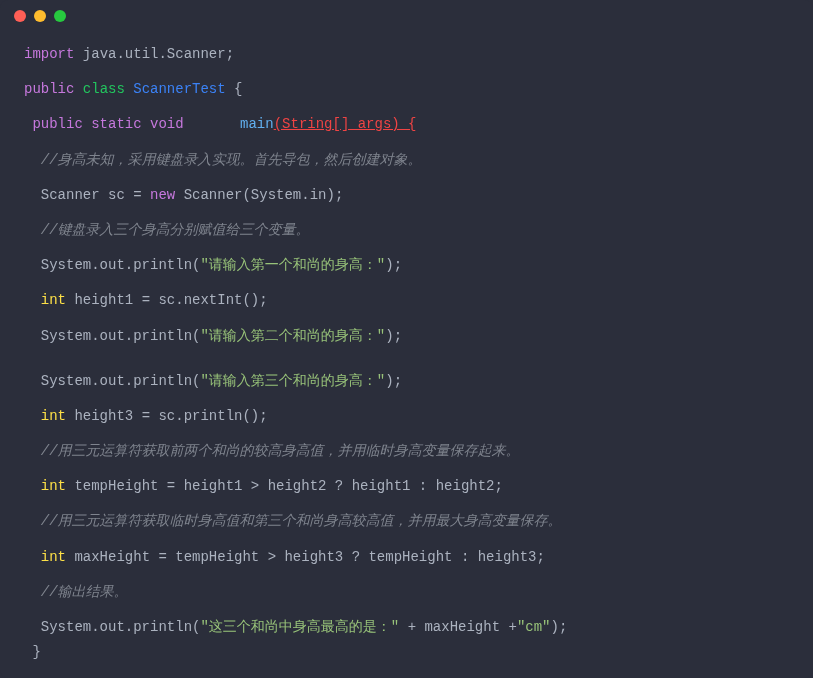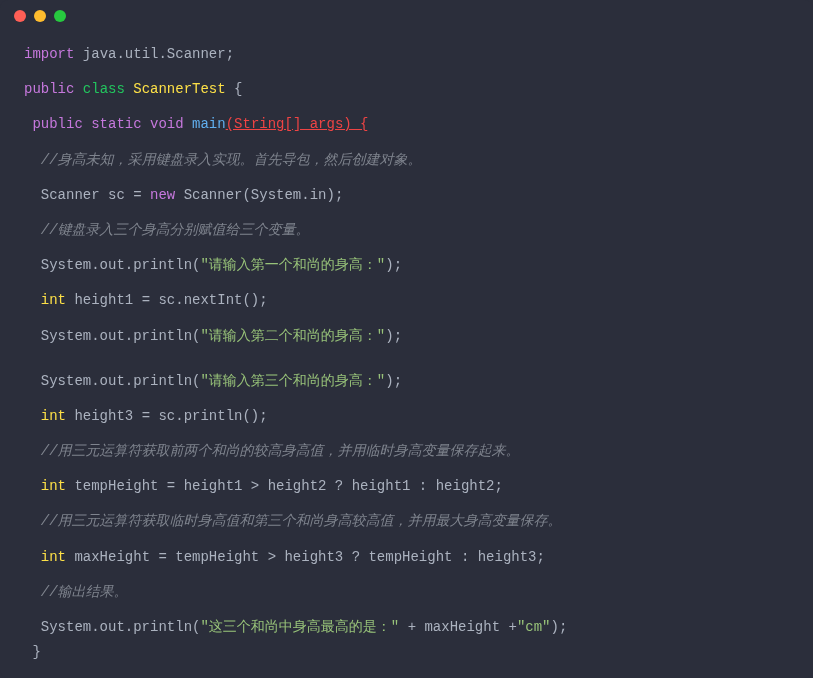--- a/index.html
+++ b/index.html
@@ -49,22 +49,22 @@
     .line-spacer {
       height: 10px;
     }
     .kw-import { color: #c678dd; margin-top: 35px; }
     .kw-public { color: #c678dd; }
     .kw-class { color: #22c55e; }
     .kw-static { color: #c678dd; }
     .kw-void { color: #c678dd; }
     .kw-new { color: #c678dd; }
     .kw-int { color: #fde047; }
-    .classname { color: #fde047; }
-    .funcname { color: #61afef; }
+    .classname { color: #3b82f6; }
+    .funcname { color: #61afef; margin-left: 48px; }
     .string { color: #98c379; }
     .comment { color: #7f848e; font-style: italic; }
     .punct { color: #abb2bf; }
     .ident { color: #abb2bf; }
     .param { color: #ef4444; text-decoration: underline; }
   </style>
 </head>
 <body>
 
 <div class="window">

